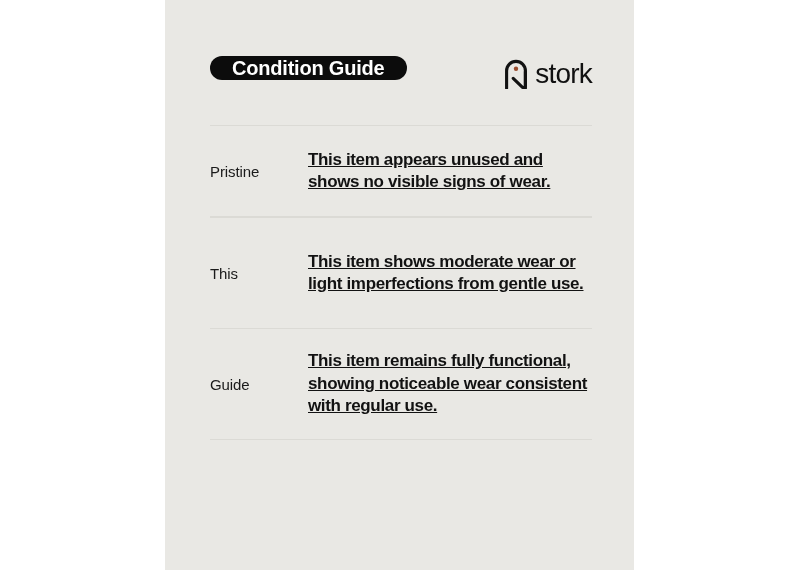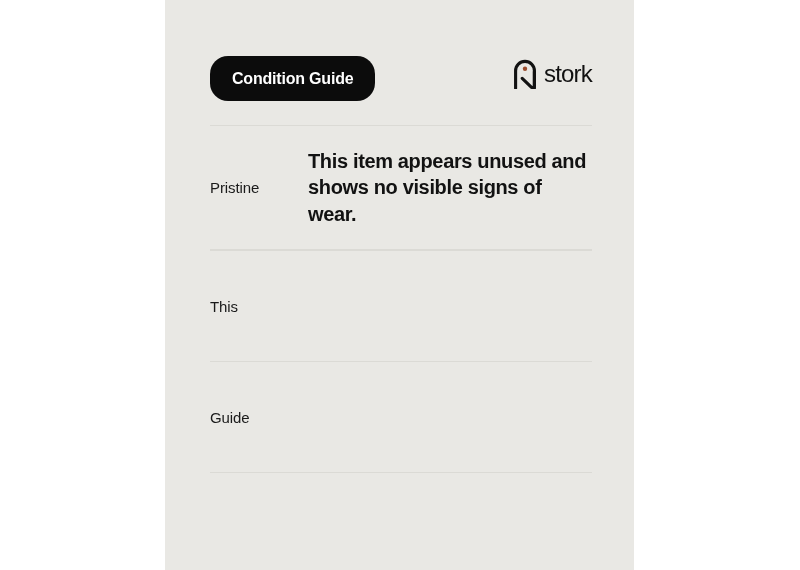--- a/index.html
+++ b/index.html
@@ -38,26 +38,26 @@
     left: 0;
     top: 56px;
     width: 100%;
     height: 36px;
   }
 
   .pill {
     position: absolute;
     left: 45px;           
     top: 0px;
-    height: 45px;
+    height: 24px;
     padding: 0 22px;
     border-radius: 18px;
     background: #0C0C0C;
     color: #FFFFFF;
-    font-size: 16px;
+    font-size: 20px;
     font-weight: bold;
     letter-spacing: -0.2px;
     display: flex;
     align-items: center;
     justify-content: center;
     white-space: nowrap;
     cursor: pointer;
   }
 
   .brand {
@@ -70,21 +70,21 @@
     height: 40px;
   }
 
   .brand-mark {
     width: 24px;
     height: 30px;
     display: block;
   }
 
   .brand-word {
-    font-size: 24px;
+    font-size: 28px;
     font-weight: normal;
     letter-spacing: -0.8px;
     color: #111111;
     line-height: 1;
   }
 
   
   .table {
     position: absolute;
     left: 45px;           
@@ -110,25 +110,26 @@
     font-size: 15px;
     font-weight: normal;
     color: #1A1A1A;
     letter-spacing: -0.1px;
     padding-right: 8px;
     box-sizing: border-box;
   }
 
   .row-desc {
     flex: 1 1 auto;
-    font-size: 20px;
+    font-size: 17px;
     font-weight: bold;
     color: #121212;
     line-height: 1.32;
     letter-spacing: -0.35px;
+    text-decoration: underline;
   }
 
   .row-2line  { min-height: 90px; padding: 22px 0; }
   .row-3line  { min-height: 110px; padding: 20px 0; }
 </style>
 </head>
 <body>
 
 <div class="page">
 
@@ -160,26 +161,28 @@
         <div class="row-desc">This item appears unused and shows no visible signs of wear.</div>
       </div>
 
       <div class="divider"></div>
 
 
       <div class="divider"></div>
 
       <div class="row row-3line">
         <div class="row-label">This</div>
+        <div class="row-desc">This item shows moderate wear or light imperfections from gentle use.</div>
       </div>
 
       <div class="divider"></div>
 
       <div class="row row-3line">
         <div class="row-label">Guide</div>
+        <div class="row-desc">This item remains fully functional, showing noticeable wear consistent with regular use.</div>
       </div>
 
       <div class="divider"></div>
 
     </div>
 
   </div>
 
 </div>
 

